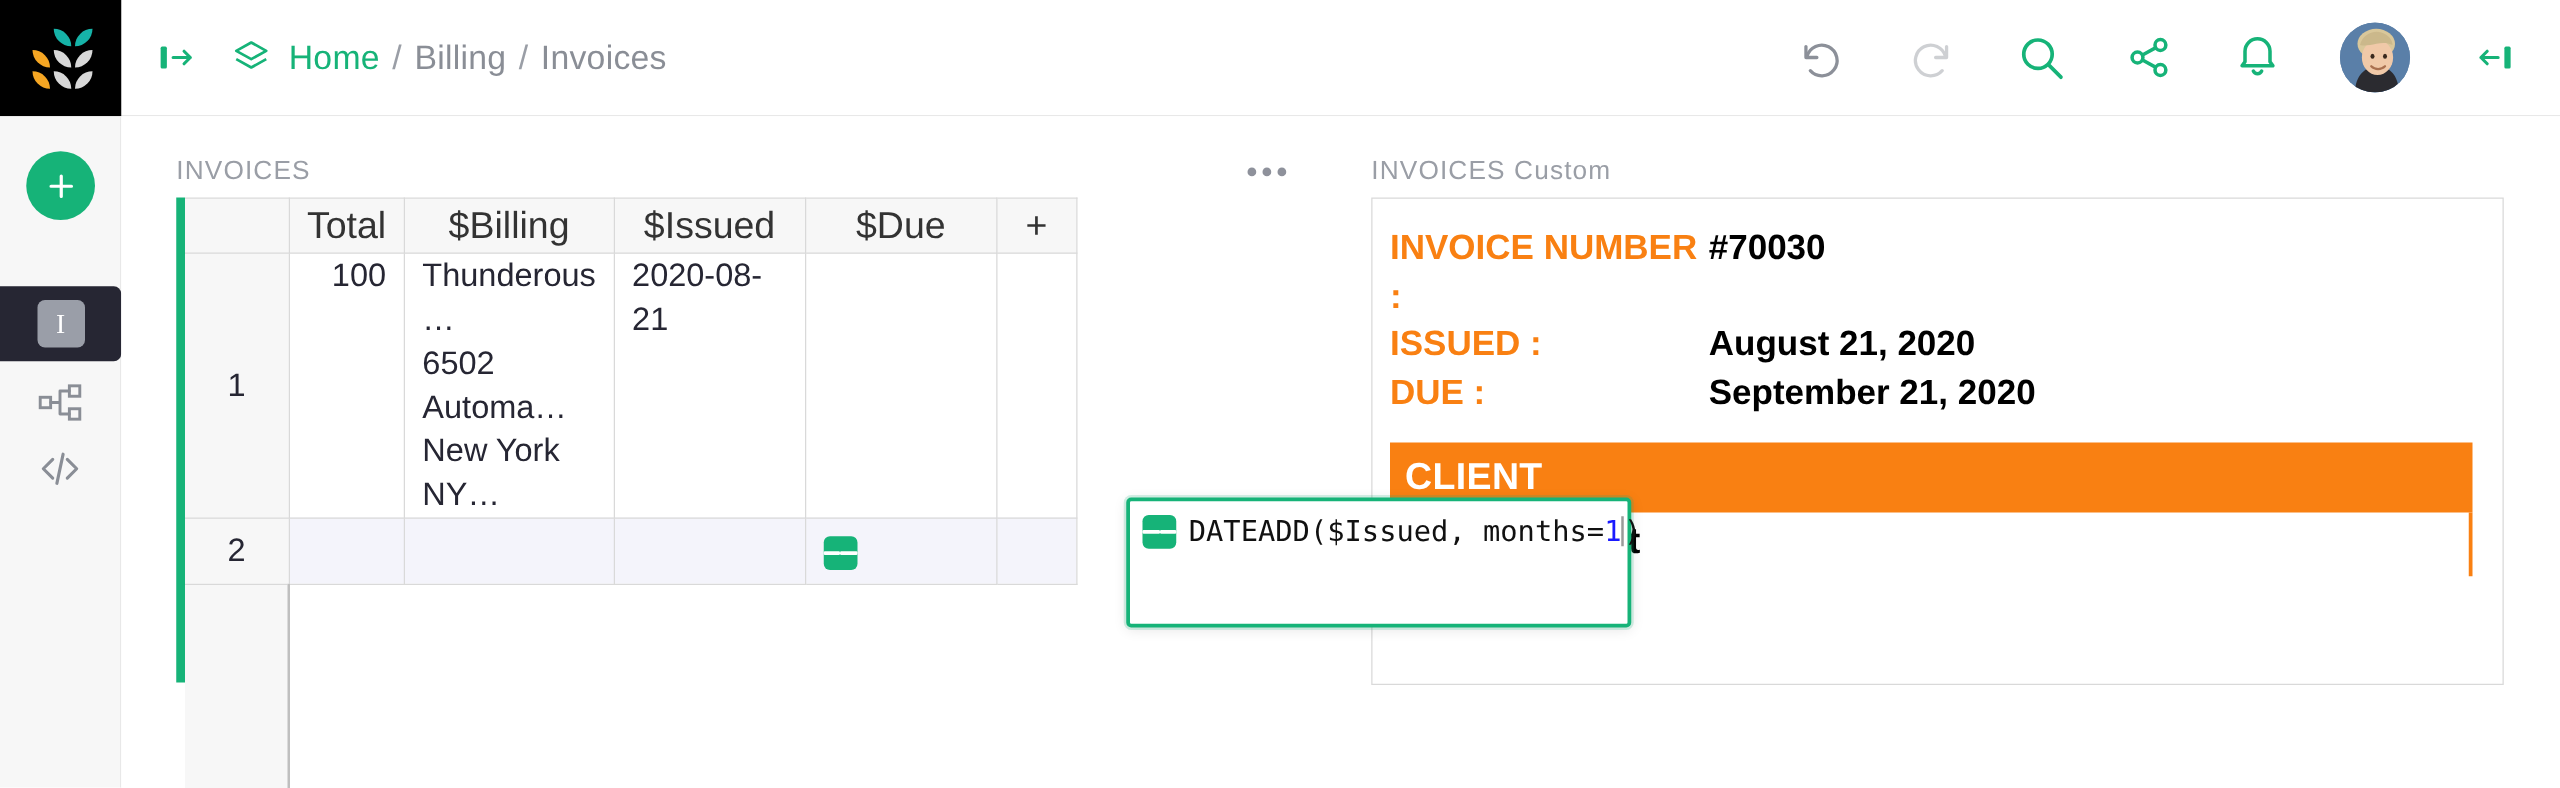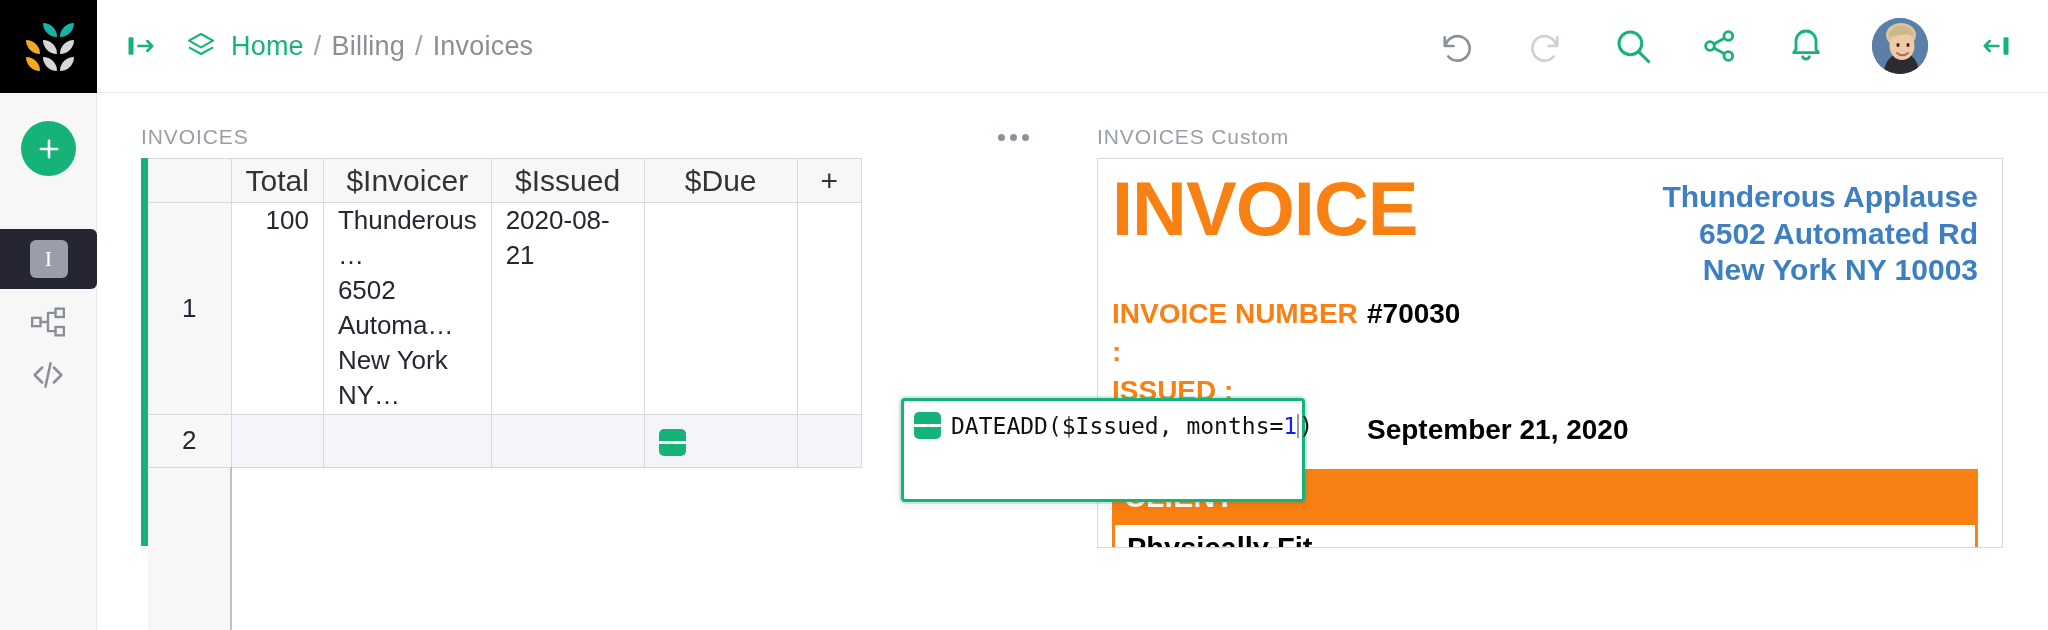--- a/index.html
+++ b/index.html
@@ -331,21 +331,21 @@
     </div>
 
     <div class="grid-wrap">
       <div class="grid-selbar"></div>
 
       <table class="grid">
         <thead>
           <tr>
             <th class="col-row"></th>
             <th class="col-total">Total</th>
-            <th class="col-inv">$Invoicer</th>
+            <th class="col-inv">$Billing</th>
             <th class="col-iss">$Issued</th>
             <th class="col-due">$Due</th>
             <th class="col-plus">+</th>
           </tr>
         </thead>
         <tbody>
           <tr class="r1">
             <td class="rownum">1</td>
             <td class="num cellpad">100</td>
             <td class="cellpad">
@@ -391,36 +391,29 @@
     <div class="widget-head">
       <div class="panel-title">INVOICES Custom</div>
       <div class="dots">
           <i></i>
           <i></i>
           <i></i>
         </div>
     </div>
 
     <div class="inv-card">
-      <div class="inv-top">
-        <div class="inv-title">INVOICE</div>
-        <div class="inv-from">
-          <div>Thunderous Applause</div>
-          <div>6502 Automated Rd</div>
-          <div>New York NY 10003</div>
-        </div>
-      </div>
 
       <div class="inv-meta">
         <div class="row">
           <span class="lbl k">INVOICE NUMBER :</span>
           <span class="val">#70030</span>
         </div>
         <div class="row">
           <span class="lbl k">ISSUED :</span>
+          <span class="val">August 21, 2020</span>
         </div>
         <div class="row">
           <span class="lbl k">DUE :</span>
           <span class="val">September 21, 2020</span>
         </div>
       </div>
 
       <div class="inv-client-hd">CLIENT</div>
       <div class="inv-client-bd">
         <div>Physically Fit</div>

